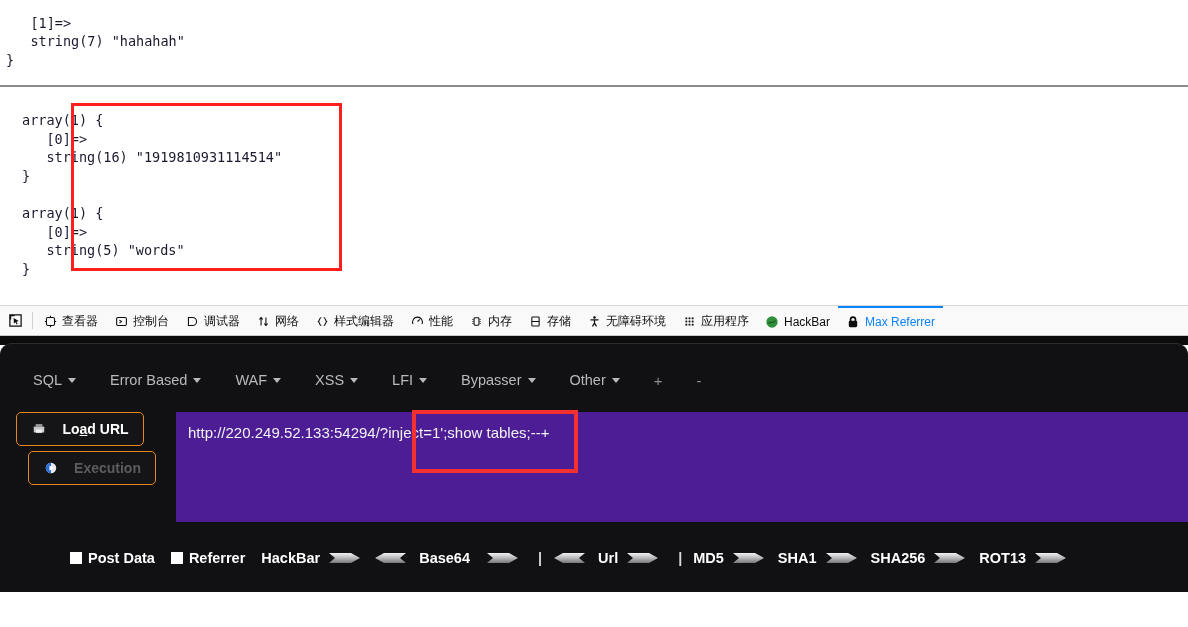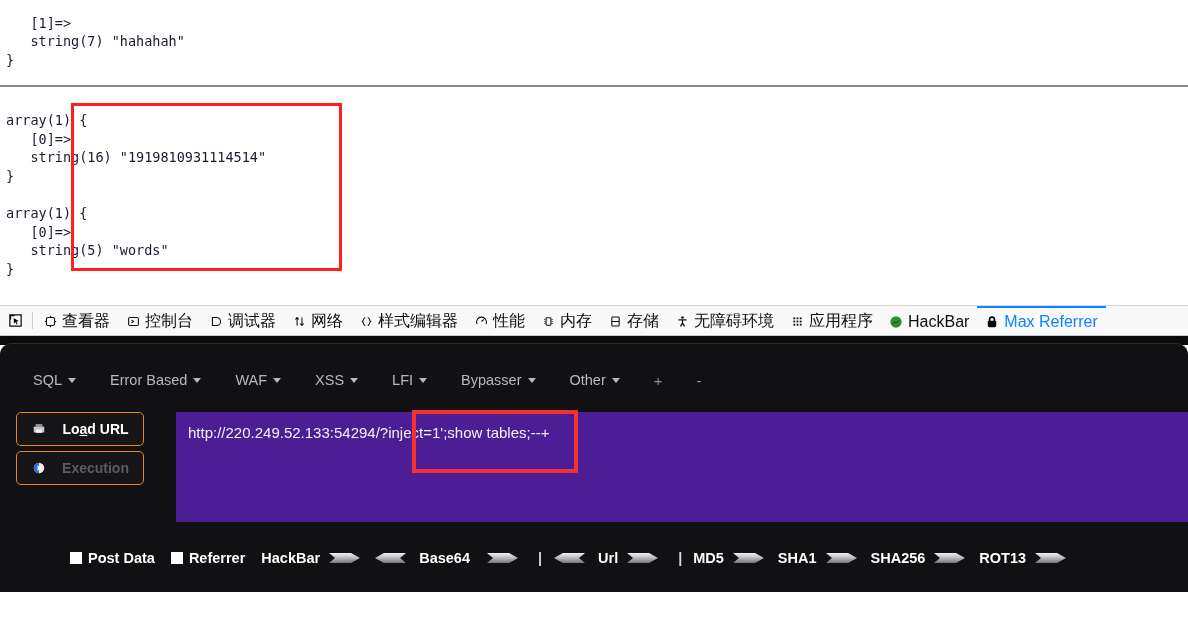--- a/index.html
+++ b/index.html
@@ -18,21 +18,21 @@
     background: #ffffff;
   }
   .dump-block {
     font-family: "DejaVu Sans Mono", "Liberation Mono", monospace;
     font-size: 13.5px;
     line-height: 18.6px;
     color: #1a1a2e;
     white-space: pre;
   }
   #dump-top { position: absolute; left: 6px; top: 0px; }
-  #dump-bottom { position: absolute; left: 6px; top: 94px; margin-top: 17px; }
+  #dump-bottom { position: absolute; left: 22px; top: 94px; margin-top: 17px; }
   .hr-rule {
     position: absolute; left: 0; top: 85px; width: 1188px; height: 2px;
     background: #8a8a8a;
   }
   .red-box {
     position: absolute; left: 71px; top: 103px; width: 271px; height: 168px;
     border: 3px solid #ff1f1f; background: transparent; pointer-events: none;
   }
 
   
@@ -50,21 +50,21 @@
     width: 30px; flex: 0 0 30px;
   }
   .dt-sep { width: 1px; background: #d0d0d4; margin: 6px 2px; flex: 0 0 1px; }
   .dt-tab {
     display: flex; align-items: center; gap: 5px;
     padding: 0 8px;
     white-space: nowrap;
     border-top: 2px solid transparent;
     cursor: default;
   }
-  .dt-tab .lbl { font-size: 16px; }
+  .dt-tab .lbl { font-size: 12px; }
   .dt-tab.active { border-top: 2px solid #0a84ff; }
   .dt-tab.active .lbl { color: #0a84ff; }
   .dt-ico { display: inline-flex; align-items: center; justify-content: center; width: 14px; height: 14px; }
   .dt-ico svg { display: block; }
 
   
   .hb-strip {
     position: absolute; left: 0; top: 336px; width: 1188px; height: 9px;
     background: #0b0b0b;
   }
@@ -113,21 +113,21 @@
     margin-bottom: 5px;
     border: 1px solid #e8861a;
     border-radius: 5px;
     background: #151517;
     color: #ffffff;
     font-size: 14px;
     font-weight: 600;
     cursor: default;
     white-space: nowrap;
   }
-  .hb-btn.disabled { color: #5c5c60; }
+  .hb-btn.disabled { color: #5c5c60; margin-left: 12px; }
   .hb-btn .b-ico { display: inline-flex; width: 15px; height: 15px; align-items: center; justify-content: center; }
   .u-underline { text-decoration: underline; }
 
   
   .hb-url {
     position: absolute; left: 176px; top: 68px;
     width: 1012px; height: 110px;
     background: #4c1d95;
     color: #f2f2f4;
     font-size: 15px;

